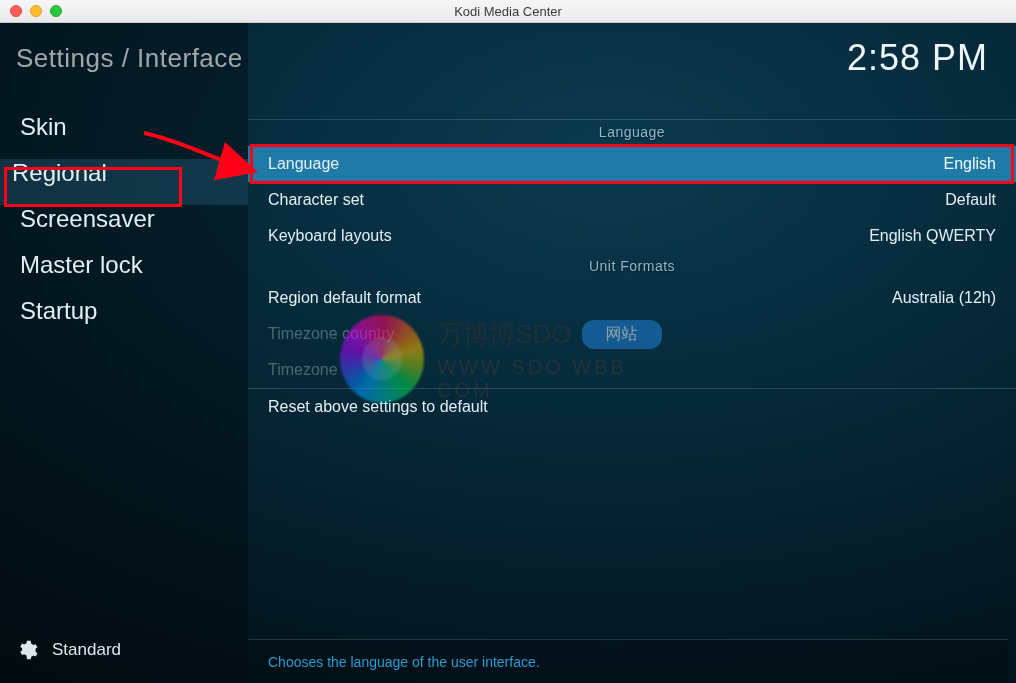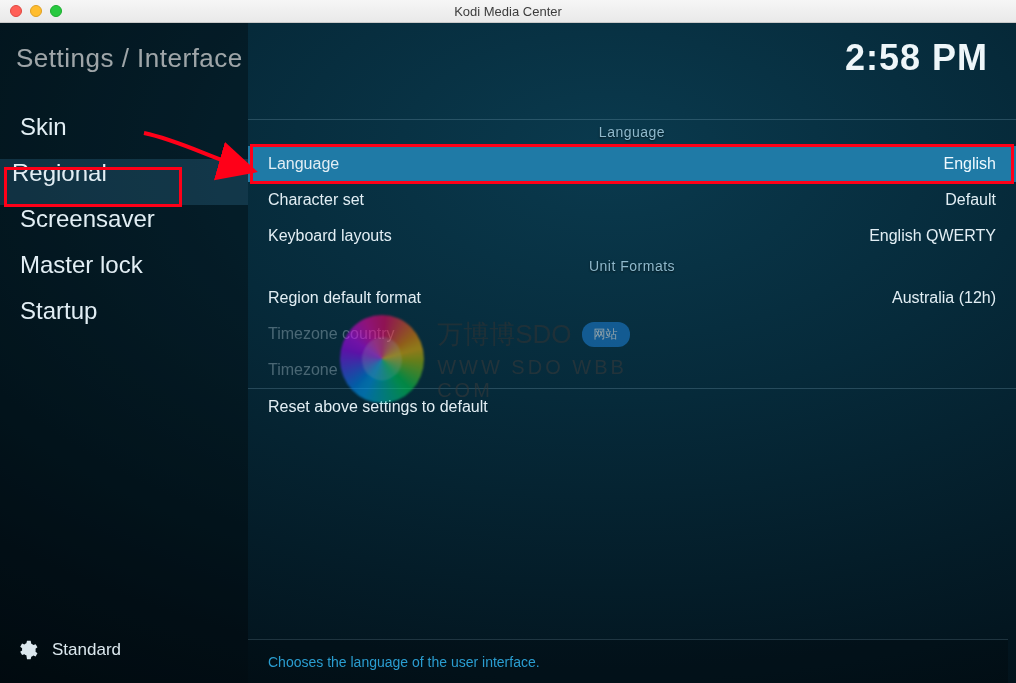--- a/index.html
+++ b/index.html
@@ -31,21 +31,21 @@
     color: #e8eef2;
   }
 
   
   .toprow {
     position: absolute; top: 0; left: 0; right: 12px; height: 70px;
     display: flex; align-items: center; justify-content: space-between;
     padding: 0 16px;
   }
   .breadcrumb { font-size: 26px; font-weight: 400; letter-spacing: 0.5px; color: #eaf4f8; }
-  .clock { font-size: 36px; font-weight: 700; letter-spacing: 1px; color: #eef6f9; }
+  .clock { font-size: 36px; font-weight: 400; letter-spacing: 1px; color: #eef6f9; }
 
   
   .sidebar {
     width: 248px; height: 100%;
     background: rgba(0,0,0,0.32);
     display: flex; flex-direction: column;
     padding-top: 90px;
     position: relative;
   }
   .side-item {
@@ -112,21 +112,21 @@
     pointer-events: none; opacity: 0.55;
     display: flex; align-items: center;
   }
   .wm-logo { width: 88px; height: 88px; border-radius: 50%;
     background: conic-gradient(#f06, #fb0, #0c6, #09f, #90f, #f06);
     filter: blur(1px) saturate(1.2); position: relative;
   }
   .wm-logo::after { content:""; position:absolute; inset:22px; border-radius:50%; background: rgba(255,255,255,0.25); }
   .wm-txt { display:flex; flex-direction:column; margin-left: 13px; }
   .wm-line1 { font-size: 26px; color: #333; display:flex; align-items:center; gap:10px; }
-  .wm-badge { background:#1d80d6; color:#fff; font-size:12px; padding:4px 12px; border-radius:12px; }
+  .wm-badge { background:#1d80d6; color:#fff; font-size:16px; padding:4px 24px; border-radius:12px; }
   .wm-line2 { font-size: 20px; color: #3a3a3a; letter-spacing: 3px; margin-top:4px; }
 </style>
 </head>
 <body>
 
 <div class="titlebar">
   <div class="traffic">
     <div class="tbtn red"></div>
     <div class="tbtn yellow"></div>
     <div class="tbtn green"></div>

